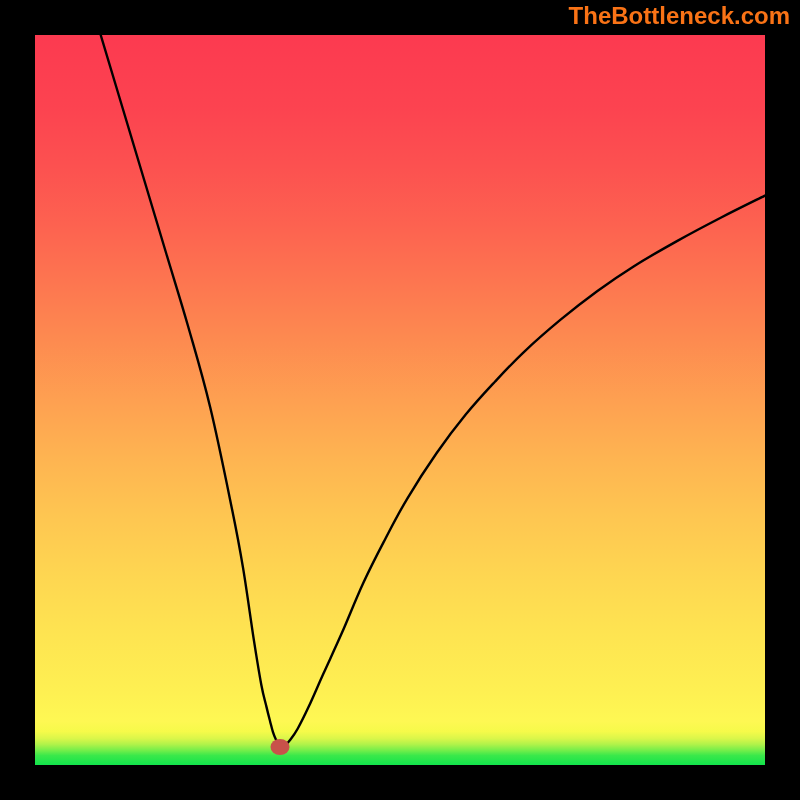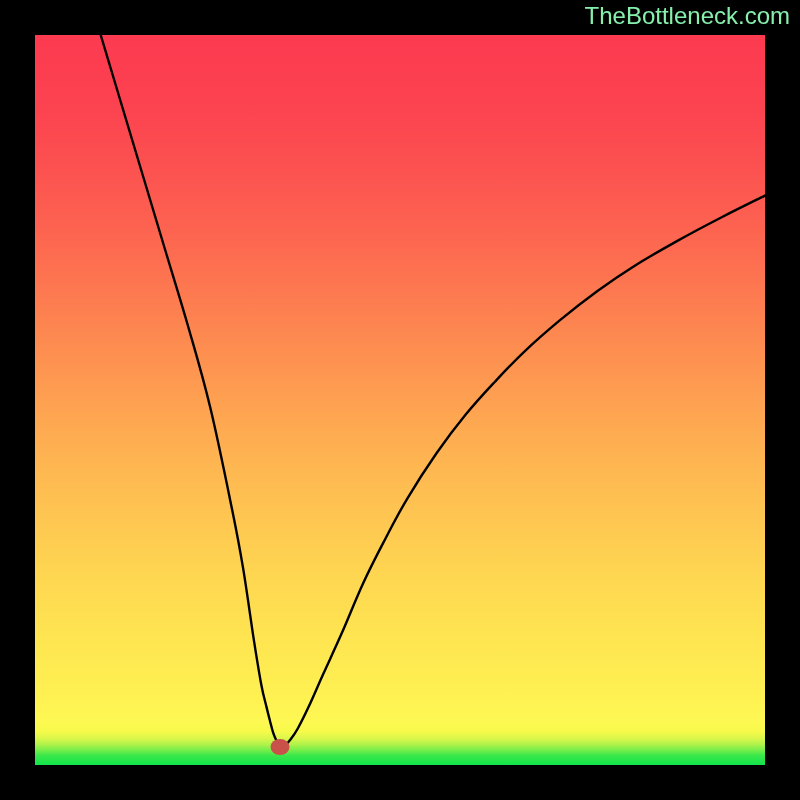--- a/index.html
+++ b/index.html
@@ -62,23 +62,23 @@
   }
   .curve {
     position: absolute;
     inset: 0;
     overflow: visible;
   }
   .watermark {
     position: absolute;
     top: 2px;
     right: 10px;
-    color: #86efac;
+    color: #f97316;
     font-size: 24px;
-    font-weight: 400;
+    font-weight: 700;
   }
 </style>
 </head>
 <body>
 
 <div class="frame">
   <div class="watermark">TheBottleneck.com</div>
 
   <div class="plot-area">
     <div class="gradient"></div>

